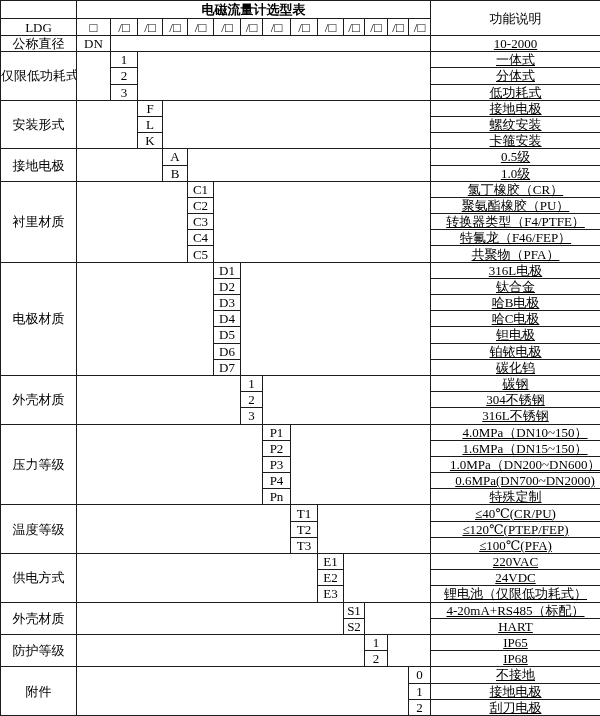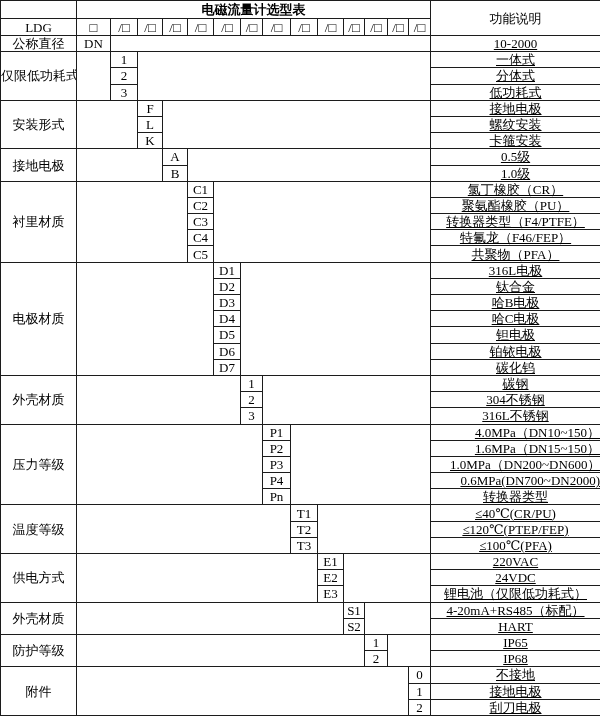--- a/index.html
+++ b/index.html
@@ -22,21 +22,21 @@
   tr.model-row{height:17px;}
   td.title{font-size:15px;font-weight:bold;margin-top:48px;}
   td.fn-header{font-size:14px;margin-left:7px;}
   td.label{font-size:13px;}
   td.model{text-align:left;padding-left:12px;font-size:12px;}
   td.dn{text-align:left;padding-left:3px;font-size:12px;}
   td.code{font-size:12px;}
   td.slot{font-size:11px;padding:0;}
   td.box{font-size:11px;}
   td.desc{font-size:12.5px;text-decoration:underline;}
-  td.desc.left{text-align:right;padding-left:19px;}
+  td.desc.left{text-align:center;padding-left:19px;}
 </style>
 </head>
 <body>
 
 <div class="page">
 <table class="sel">
   <colgroup>
     <col style="width:76px">
         <col style="width:34px">
         <col style="width:27px">
@@ -217,21 +217,21 @@
   <tr>
     <td class="code">P3</td>
     <td class="desc left">1.0MPa（DN200~DN600）</td>
   </tr>
   <tr>
     <td class="code">P4</td>
     <td class="desc left">0.6MPa(DN700~DN2000)</td>
   </tr>
   <tr>
     <td class="code">Pn</td>
-    <td class="desc">转换器类型</td>
+    <td class="desc">特殊定制</td>
   </tr>
 
   <tr>
     <td class="label" rowspan="3">温度等级</td>
     <td colspan="8" rowspan="3"></td>
     <td class="code">T1</td>
     <td colspan="5" rowspan="3"></td>
     <td class="desc">≤40℃(CR/PU)</td>
   </tr>
   <tr>

